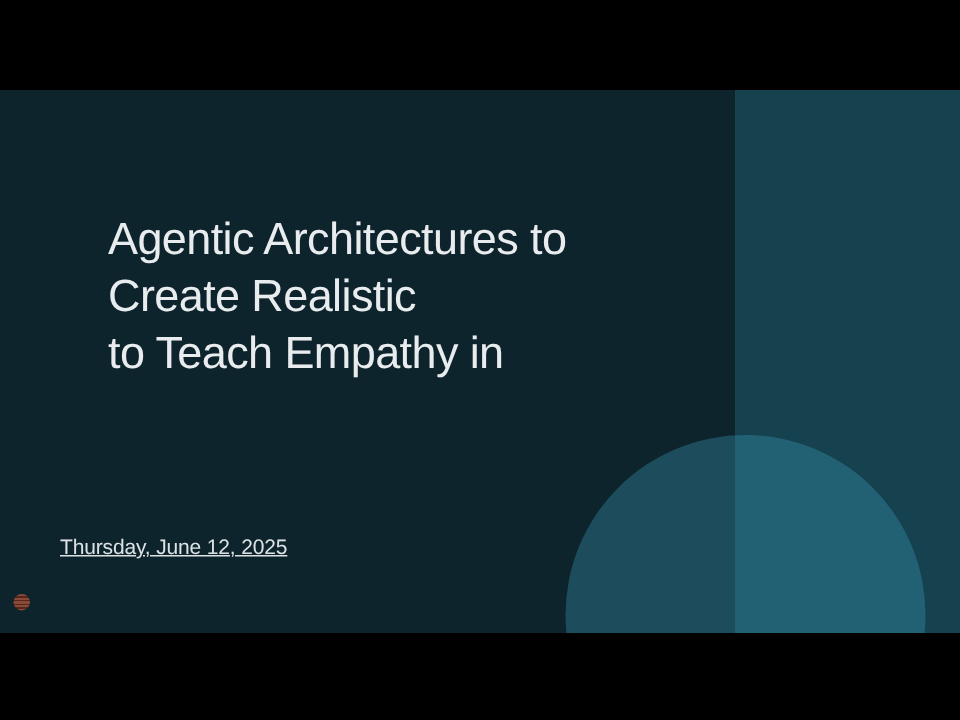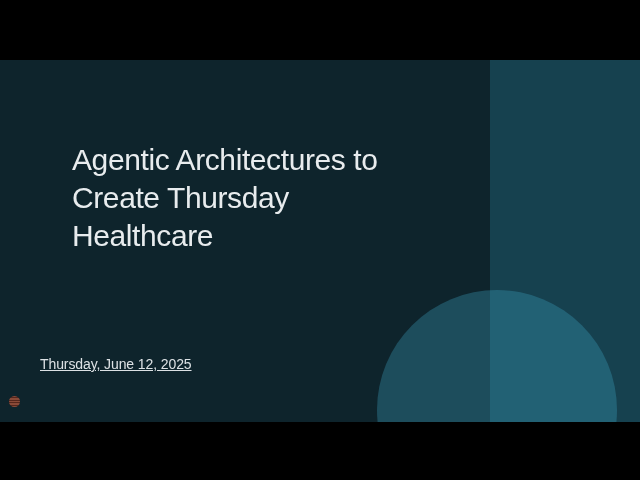--- a/index.html
+++ b/index.html
@@ -77,22 +77,22 @@
 
 <div class="frame">
   <div class="letterbox top"></div>
 
   <div class="stage">
     <div class="band"></div>
     <div class="circle"></div>
 
     <h1 class="title">
       <div>Agentic Architectures to</div>
-      <div>Create Thursday</div>
-      <div>Healthcare</div>
+      <div>Create Realistic</div>
+      <div>to Teach Empathy in</div>
     </h1>
 
     <div class="date">Thursday, June 12, 2025</div>
 
     <div class="logo"></div>
   </div>
 
   <div class="letterbox bottom"></div>
 </div>
 

